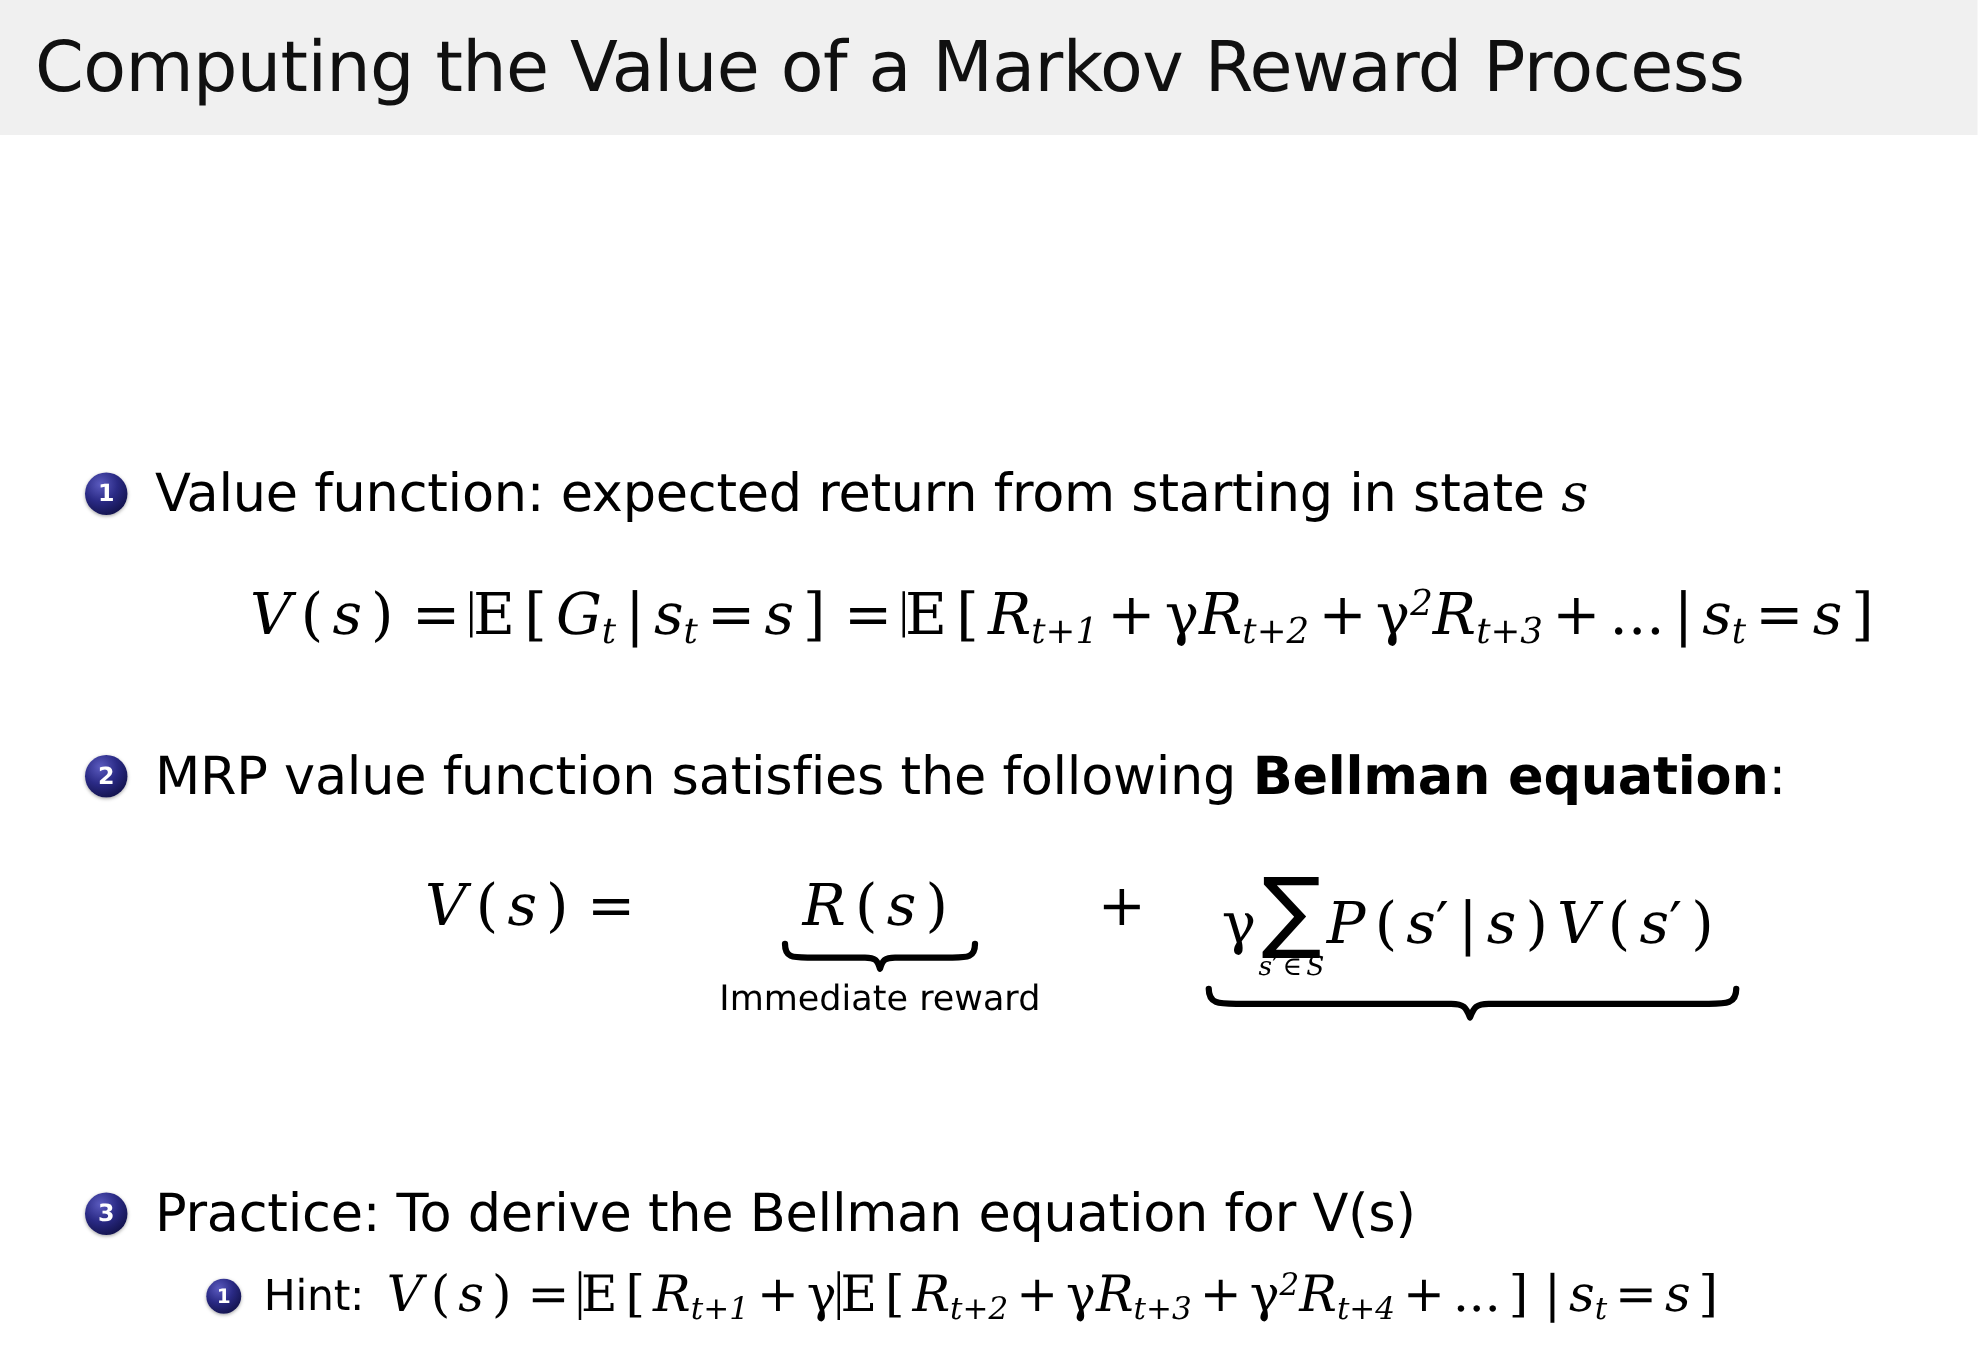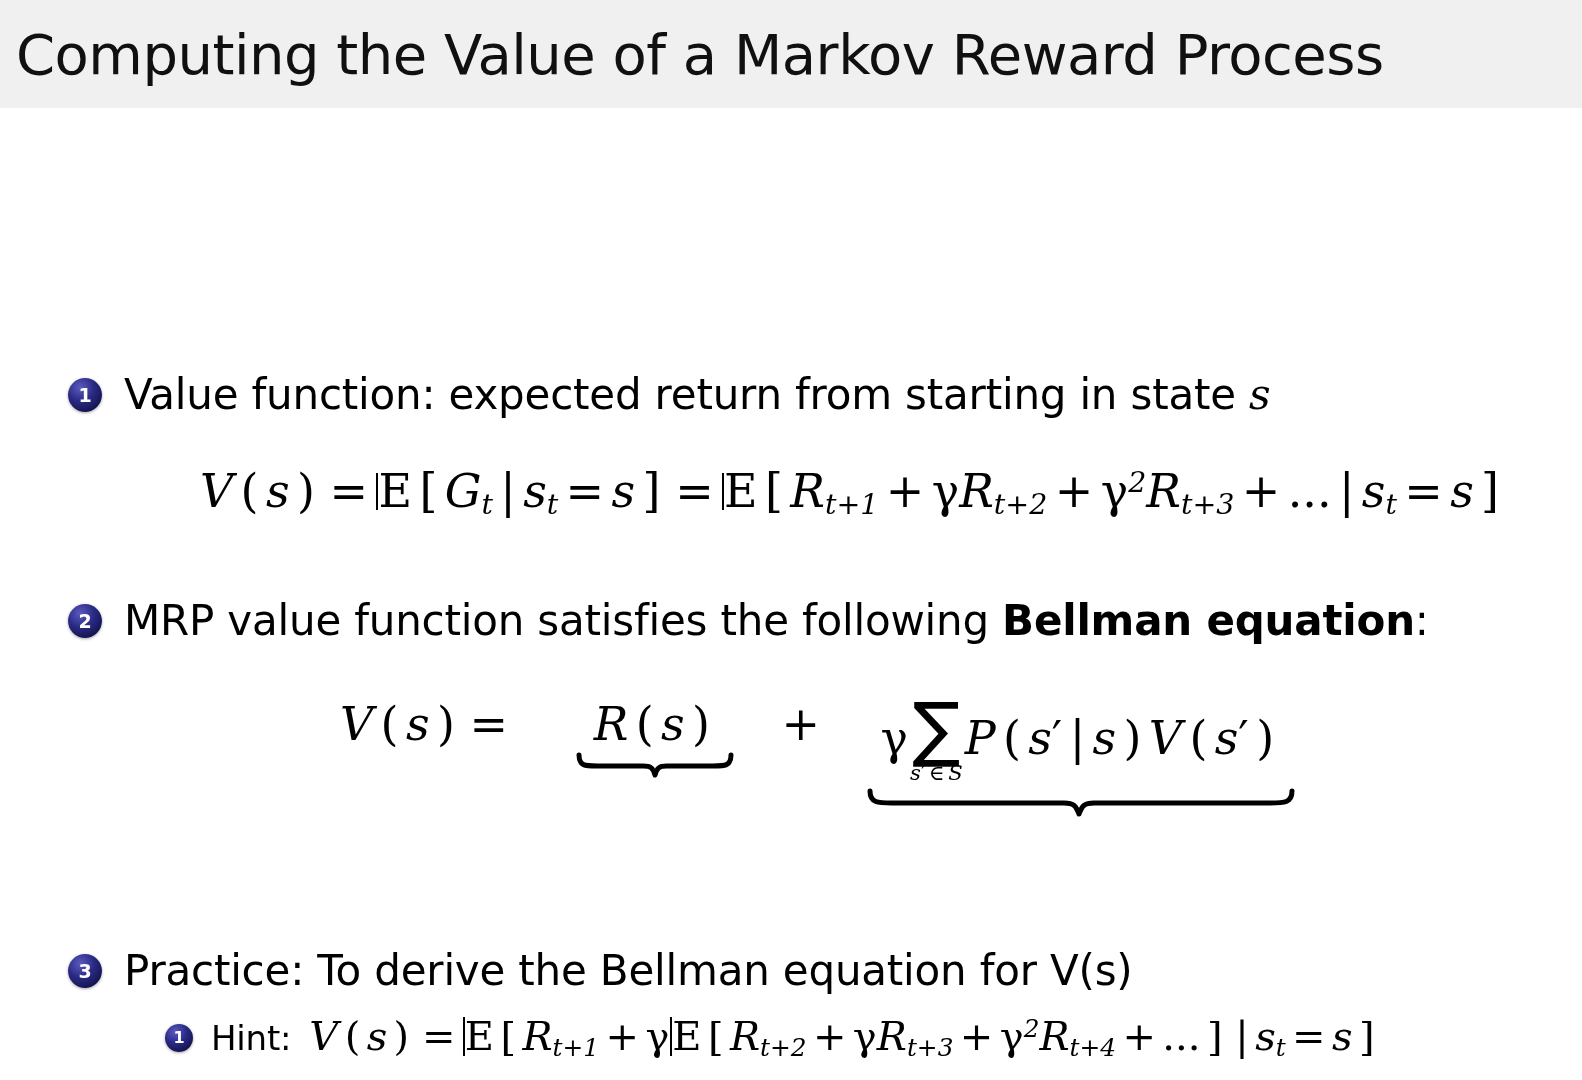--- a/index.html
+++ b/index.html
@@ -23,21 +23,21 @@
     width: 1582px;
     height: 108px;
     background: #f0f0f0;
     display: flex;
     align-items: center;
   }
   .slide-title {
     font-size: 56px;
     font-weight: 400;
     letter-spacing: -0.5px;
-    padding-left: 16px;
+    padding-left: 28px;
     color: #101010;
     white-space: nowrap;
     font-family: "DejaVu Sans", sans-serif;
   }
 
   
   .content {
     position: absolute;
     left: 0; top: 108px;
     width: 1582px;
@@ -227,20 +227,21 @@
         <div class="bterm">V<span class="op">(</span>s<span class="op">)</span><span class="op">=</span></div>
       </div>
 
       <div class="spacer-eq"></div>
 
       <div class="bcol">
         <div class="bterm">R<span class="op">(</span>s<span class="op">)</span></div>
         <svg class="brace" width="160" height="26" viewBox="0 0 160 26">
           <path d="M4,3 C4,14 10,14 22,14 L68,14 C76,14 78,16 80,23 C82,16 84,14 92,14 L138,14 C150,14 156,14 156,3" fill="none" stroke="#000000" stroke-width="5" stroke-linecap="round" stroke-linejoin="round"></path>
         </svg>
+        <div class="brace-label">Immediate reward</div>
       </div>
 
       <div class="bcol">
         <div class="bterm spacer-plus">+</div>
       </div>
 
       <div class="bcol">
         <div class="bterm"><span class="up">γ</span><span class="bigsum">
               <span class="sigma">∑</span>
               <span class="lim">s<span class="prime">′</span><span class="op">∈</span>S</span>

